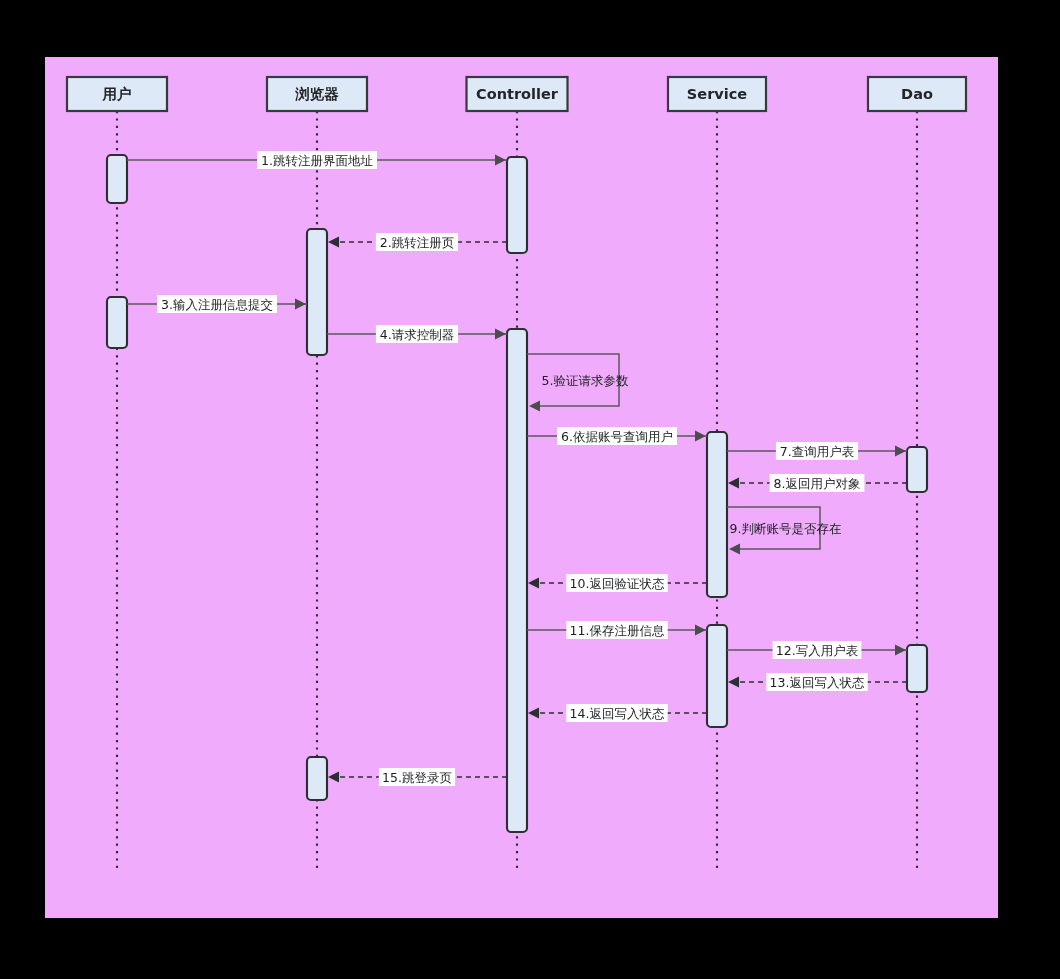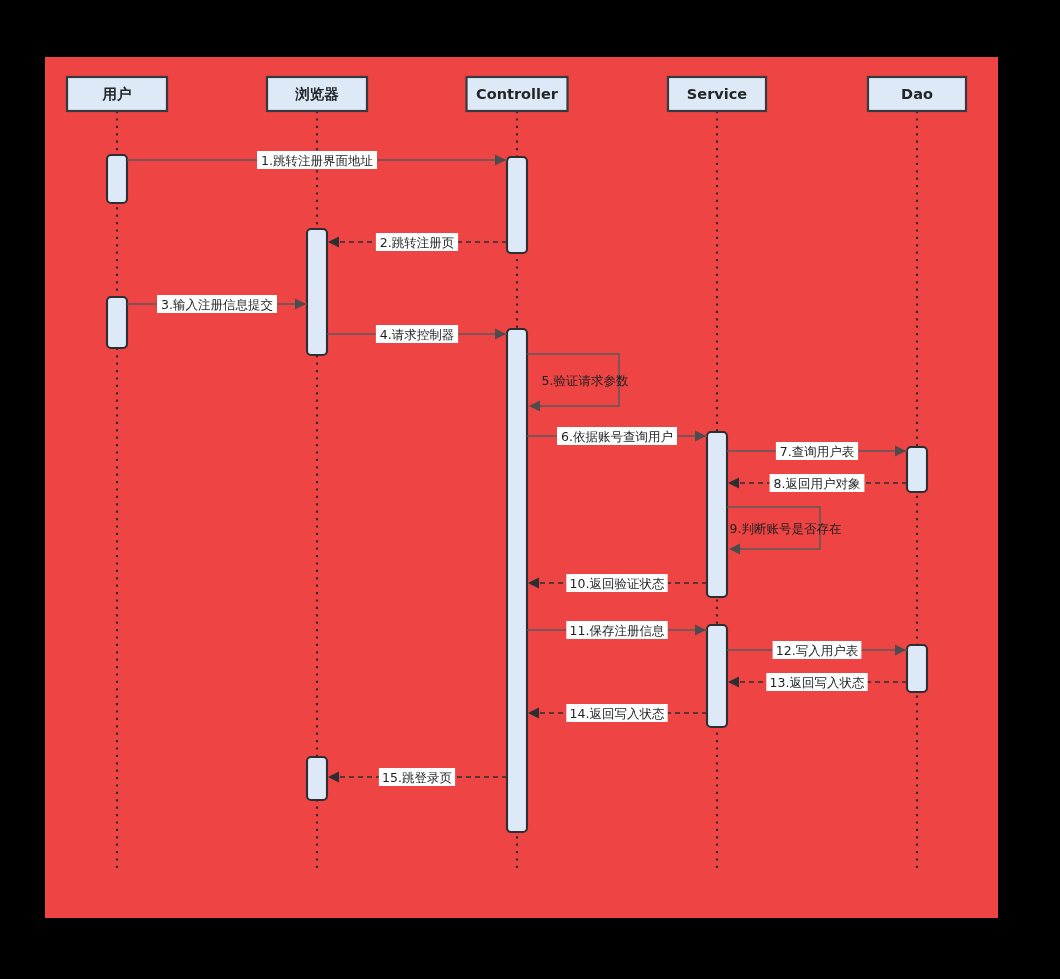--- a/index.html
+++ b/index.html
@@ -17,21 +17,21 @@
     top: 0;
     width: 1060px;
     height: 979px;
   }
   #diagram-surface {
     position: absolute;
     left: 45px;
     top: 57px;
     width: 953px;
     height: 861px;
-    background: #ef4444;
+    background: #f0abfc;
   }
   svg.seq {
     display: block;
     width: 953px;
     height: 861px;
   }
   .participant-box {
     fill: #dee9f7;
     stroke: #36393d;
     stroke-width: 2.2;

